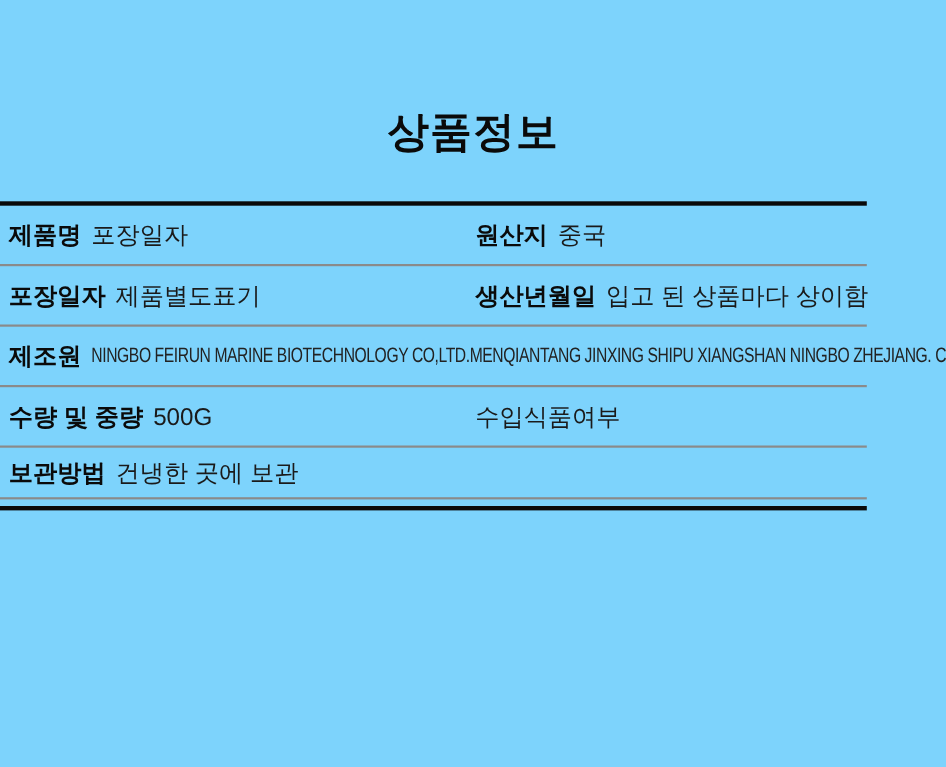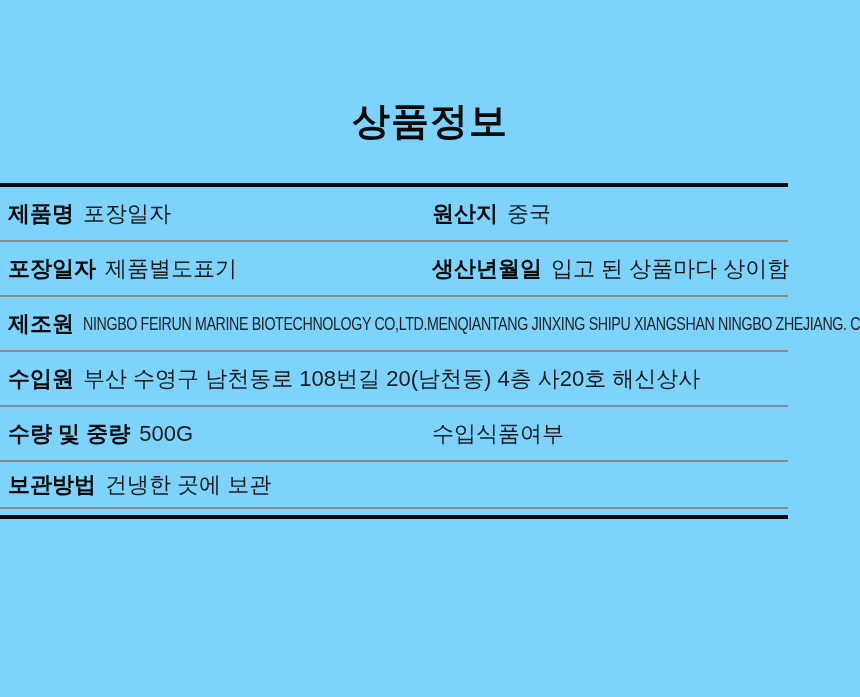--- a/index.html
+++ b/index.html
@@ -115,26 +115,20 @@
       </div>
     </div>
 
     <div class="row">
       <div class="cell full">
         <span class="label">제조원</span>
         <span class="value small-caps-en">NINGBO FEIRUN MARINE BIOTECHNOLOGY CO,LTD.MENQIANTANG JINXING SHIPU XIANGSHAN NINGBO ZHEJIANG. CHINA</span>
       </div>
     </div>
 
-    <div class="row">
-      <div class="cell full">
-        <span class="label">수입원</span>
-        <span class="value">부산 수영구 남천동로 108번길 20(남천동) 4층 사20호 해신상사</span>
-      </div>
-    </div>
 
     <div class="row">
       <div class="cell left">
         <span class="label">수량 및 중량</span>
         <span class="value">500G</span>
       </div>
       <div class="cell right">
         <span class="value">수입식품여부</span>
       </div>
     </div>

